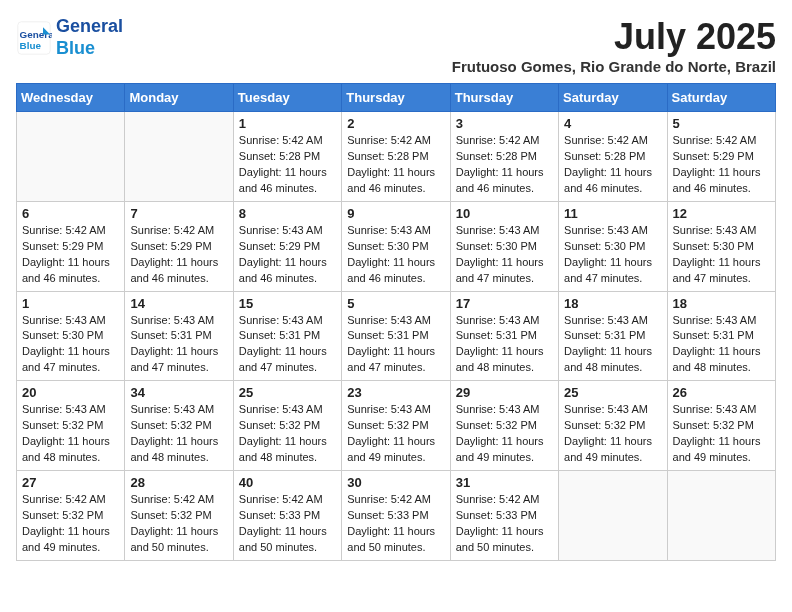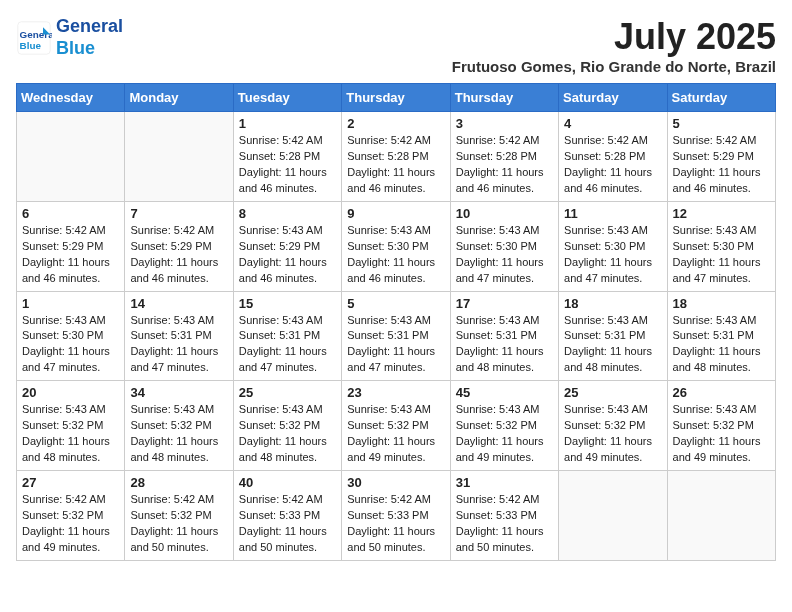--- a/index.html
+++ b/index.html
@@ -264,21 +264,21 @@
 Sunset: 5:32 PM
 Daylight: 11 hours and 48 minutes.</div>
         </td>
         <td>
           <div class="day-number">23</div>
           <div class="day-info" style="white-space: pre-line;">Sunrise: 5:43 AM
 Sunset: 5:32 PM
 Daylight: 11 hours and 49 minutes.</div>
         </td>
         <td>
-          <div class="day-number">45</div>
+          <div class="day-number">29</div>
           <div class="day-info" style="white-space: pre-line;">Sunrise: 5:43 AM
 Sunset: 5:32 PM
 Daylight: 11 hours and 49 minutes.</div>
         </td>
         <td>
           <div class="day-number">25</div>
           <div class="day-info" style="white-space: pre-line;">Sunrise: 5:43 AM
 Sunset: 5:32 PM
 Daylight: 11 hours and 49 minutes.</div>
         </td>

